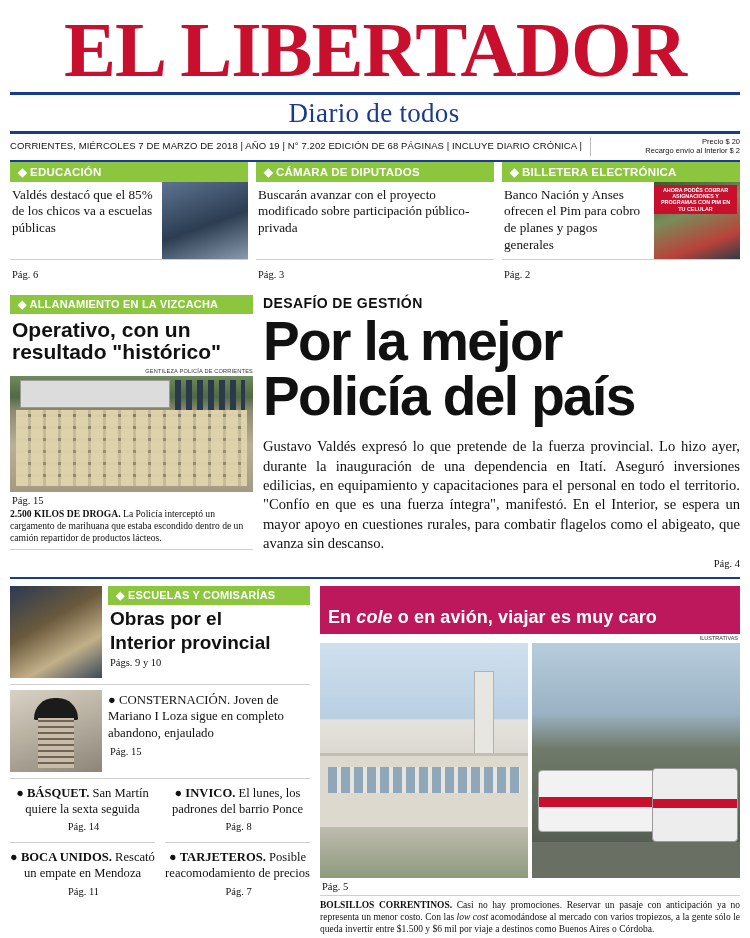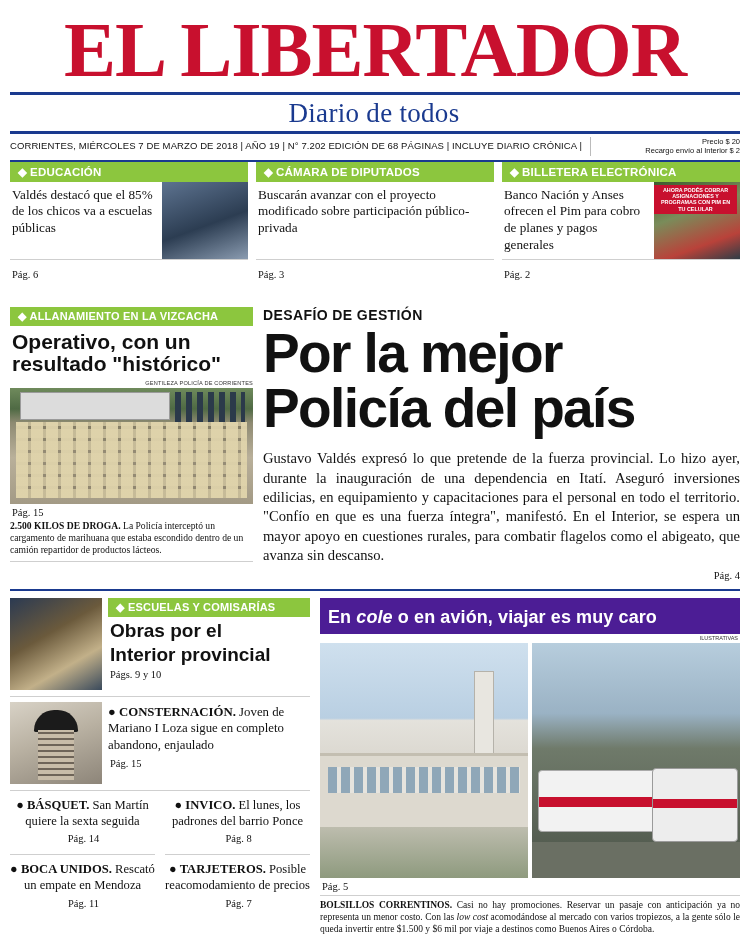--- a/index.html
+++ b/index.html
@@ -65,21 +65,21 @@
   .teaser-photo { width: 86px; background: #6b7a88; align-self: stretch; }
   .t1-photo { background: linear-gradient(160deg,#5d7390 0%,#2c3d52 55%,#8a9bb0 100%); }
   .t3-photo { background: linear-gradient(160deg,#3e5a2e 0%,#7a8c5a 40%,#b9423a 75%,#2f3d46 100%); position: relative;}
   .t3-badge {
     position:absolute; top:3px; right:3px; background:#c8102e; color:#fff;
     font-size:5.4px; font-weight:bold; line-height:1.2; padding:2px 3px; text-align:center;
   }
   .pag { font-family: "Liberation Serif", serif; font-size: 10.5px; padding: 9px 0 3px 2px; }
 
   
-  .main { display: flex; gap: 10px; margin-top: 24px; }
+  .main { display: flex; gap: 10px; margin-top: 12px; }
   .left-col { width: 243px; }
   .right-col { flex: 1; }
 
   .kicker-left {
     background: #8cc63e; color: #fff; font-weight: bold; font-size: 11px;
     padding: 3px 6px 3px 8px; letter-spacing:.2px;
   }
   .left-head {
     font-family: "Liberation Sans", sans-serif;
     font-weight: bold; font-size: 21px; line-height: 1.08;
@@ -161,32 +161,32 @@
     position:absolute; left:24px; top:8px; width:44px; height:22px;
     background:#1b1b1b; border-radius: 22px 22px 2px 2px;
   }
   .brief-photo .body {
     position:absolute; left:28px; top:28px; width:36px; height:50px;
     background: repeating-linear-gradient(0deg,#c8bca8 0 4px,#6e6458 4px 6px);
   }
   .brief-text {
     flex:1; font-family:"Liberation Serif", serif; font-size:12.8px; line-height:1.3; padding-top:2px;
   }
-  .brief-text b { font-weight:bold; }
+  .brief-text b { font-weight:normal; }
   .bullet { font-weight:bold; }
 
   .two-briefs { display:flex; gap:10px; margin-top:6px;text-align:center; }
   .brief-col { flex:1; }
   .brief-item { font-family:"Liberation Serif", serif; font-size:12.6px; line-height:1.3; }
   .brief-item b { font-weight:bold; }
   .brief-sep { border-top:1px solid #cfcfcf; margin:6px 0 6px 0; }
 
   .travel-head {
-    background:#4c1d95; color:#fff; font-weight:bold; font-size:18px;
-    padding:9px 8px 6px 8px; letter-spacing:.1px;
+    background:#be185d; color:#fff; font-weight:bold; font-size:18px;
+    padding:21px 8px 6px 8px; letter-spacing:.1px;
   }
   .travel-head i { font-style: italic; }
   .illus { font-size:5.5px; text-align:right; color:#333; padding:1px 2px 2px 0; }
   .travel-photos { display:flex; gap:4px; }
   .photo-airport {
     flex:1; height: 235px;
     background: linear-gradient(180deg,#cfe0ee 0%,#b9cfe2 32%,#e4e2dc 33%,#cfcac0 70%,#8e9a7e 100%);
     position:relative; overflow:hidden;
   }
   .photo-airport .tower {

